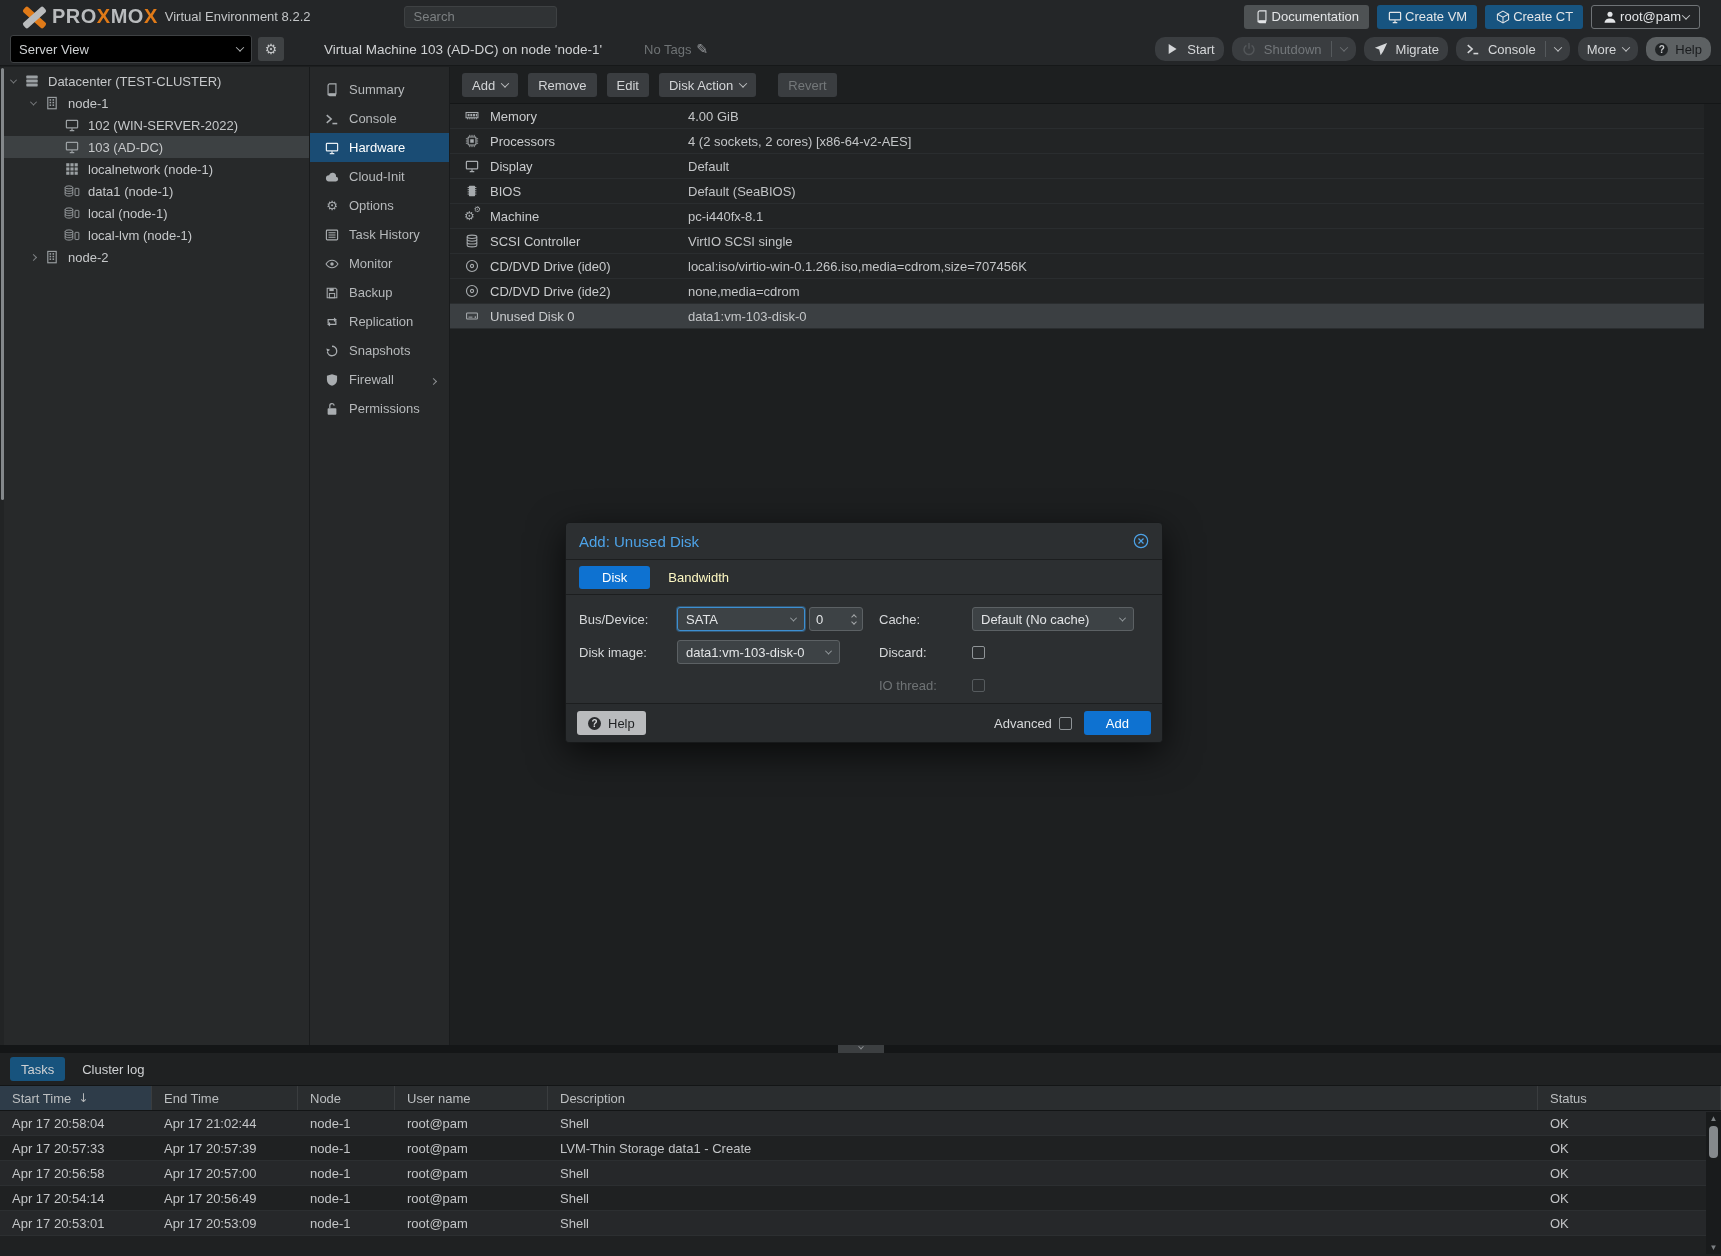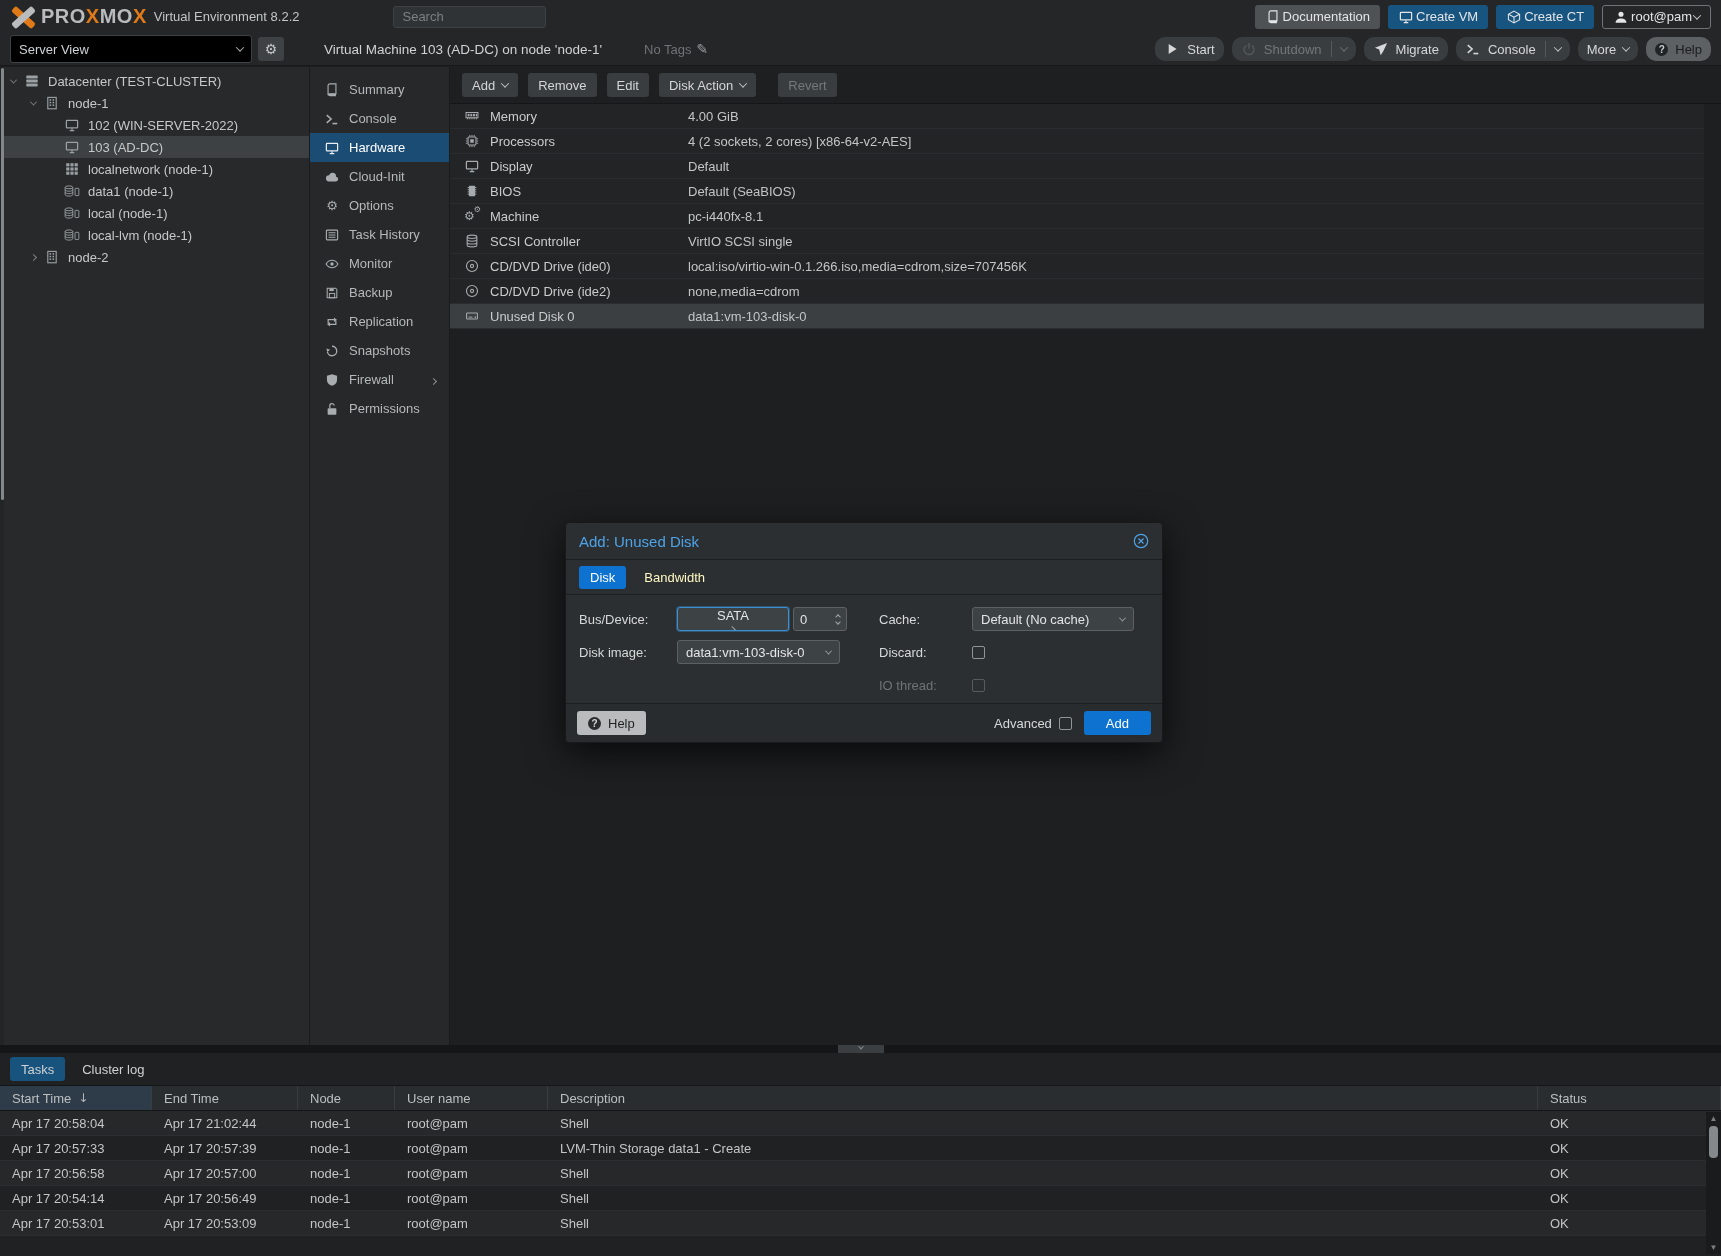--- a/index.html
+++ b/index.html
@@ -1,21 +1,21 @@
 <!DOCTYPE html>
 <html><head>
 <meta charset="utf-8">
 <style>
   * { margin:0; padding:0; box-sizing:border-box; }
   html,body { background:#141617; }
   body { font-family:"Liberation Sans","DejaVu Sans",sans-serif; }
   .app { position:relative; width:1721px; height:1256px; overflow:hidden; background:#1d1f20; color:#c9cbcd; font-size:13px; }
 
   
-  .topbar { position:absolute; top:0; left:0; right:0; height:33px; background:#242628; display:flex; align-items:center; padding:0 10px; }
+  .topbar { position:absolute; top:0; left:0; right:0; height:33px; background:#242628; display:flex; align-items:center; padding:0 21px; }
   .logo { display:flex; align-items:center; }
   .logo-x { position:relative; width:27px; height:22px; margin-right:4px; }
   .logo-x i { position:absolute; left:0; top:8px; width:27px; height:7px; border-radius:2px; }
   .logo-x .b1 { background:#e07a18; transform:rotate(42deg); }
   .logo-x .b2 { background:#b9bbbd; transform:rotate(-42deg); }
   .logo-word { font-size:20px; font-weight:800; letter-spacing:.5px; }
   .logo-word .lg { color:#b9bbbd; }
   .logo-word .lx { color:#e07a18; }
   .logo-sub { font-size:13px; color:#c3c5c7; margin-left:7px; }
   .search { width:153px; height:22px; margin-left:94px; background:#303335; border:1px solid #3e4143; border-radius:3px; color:#cfd2d4; padding:0 8px; font-size:13px; outline:none; font-family:inherit; }
@@ -107,33 +107,33 @@
   .tscroll .thumb { position:absolute; top:14px; left:3px; right:3px; height:32px; background:#85898c; border-radius:4px; }
 
   
   .modal { position:absolute; left:565px; top:522px; width:598px; background:#2c2f31; border:1px solid #17191a; border-radius:4px; box-shadow:0 10px 36px rgba(0,0,0,.7); }
   .m-head { height:37px; display:flex; align-items:center; padding:0 13px; border-bottom:1px solid #1c1e1f; }
   .m-title { color:#4da3e8; font-size:15px; }
   .m-close { margin-left:auto; color:#4da3e8; cursor:pointer; display:flex; }
   .m-close svg { width:16px; height:16px; }
   .m-tabs { height:35px; display:flex; align-items:center; gap:16px; padding:0 13px; border-bottom:1px solid #1c1e1f; }
   .mtab { color:#fef9c3; font-size:13px; padding:4px 2px; cursor:pointer; }
-  .mtab.selected { background:#0e72d1; color:#fff; border-radius:3px; padding:4px 11px; }
+  .mtab.selected { background:#0e72d1; color:#fff; border-radius:3px; padding:4px 23px; }
   .m-body { padding:12px 13px 6px; display:flex; min-height:100px; }
   .m-col { display:flex; flex-direction:column; gap:9px; }
   .m-col.left { width:300px; flex:0 0 300px; }
   .m-col.right { flex:1; }
   .frow { display:flex; align-items:center; height:24px; }
   .flabel { width:98px; flex:0 0 98px; font-size:13px; color:#d6d8da; }
   .m-col.right .flabel { width:93px; flex:0 0 93px; }
   .flabel.disabled { color:#6f7375; }
   .combo2 { height:24px; background:#3d4245; border:1px solid #5c6164; border-radius:3px; display:flex; align-items:center; padding:0 8px; font-size:13px; color:#e3e5e7; justify-content:space-between; gap:6px; cursor:pointer; }
   .combo2 .chev { width:5px; height:5px; color:#aab0b3; }
   .combo2.focus { border-color:#3d8fd1; box-shadow:0 0 0 1px rgba(61,143,209,.4); }
-  .w-sata { width:112px;flex-direction:column; } .w-cache { width:162px; } .w-img { width:163px; }
+  .w-sata { width:128px; } .w-cache { width:162px; } .w-img { width:163px; }
   .spin { width:54px; height:24px; margin-left:4px; background:#3d4245; border:1px solid #5c6164; border-radius:3px; display:flex; align-items:center; padding:0 6px; color:#e3e5e7; }
   .spin .arrows { margin-left:auto; display:flex; flex-direction:column; gap:1px; color:#b7babc; }
   .spin .arrows .chev { width:4px; height:4px; border-width:1.2px; }
   .spin .arrows .u { transform:rotate(-135deg); }
   .spin .arrows .d { transform:rotate(45deg); }
   .cb { width:13px; height:13px; border:1px solid #8f9497; border-radius:2px; background:transparent; cursor:pointer; }
   .cb.disabled { border-color:#565b5e; }
   .m-foot { height:39px; display:flex; align-items:center; padding:0 11px; border-top:1px solid #1c1e1f; background:#292c2e; border-radius:0 0 4px 4px; }
   .helpbtn { background:#b9bbbd; color:#1f2123; height:24px; border:0; border-radius:3px; padding:0 11px; display:flex; gap:7px; align-items:center; font-size:13px; font-family:inherit; cursor:pointer; }
   .helpbtn .qcirc { background:#2a2c2e; color:#d6d8da; }

